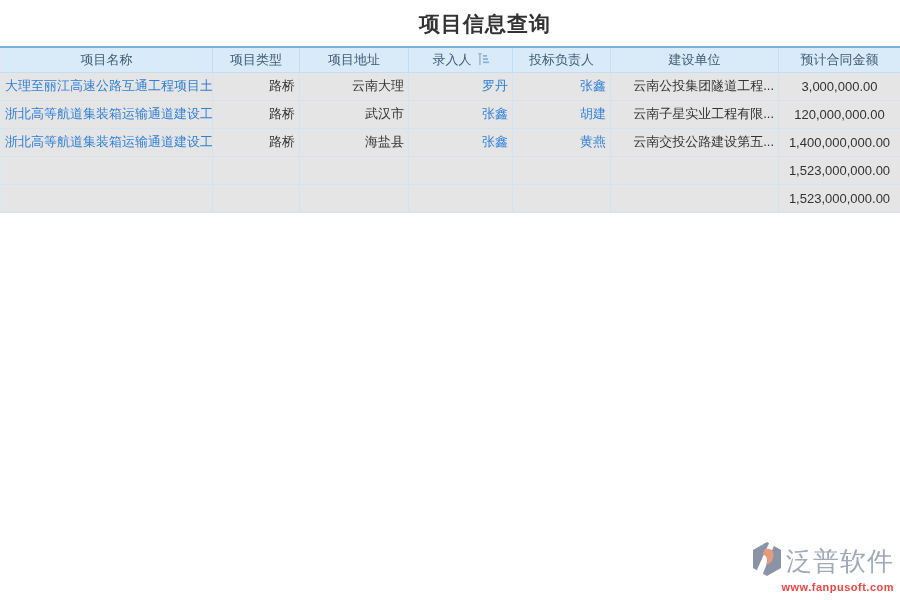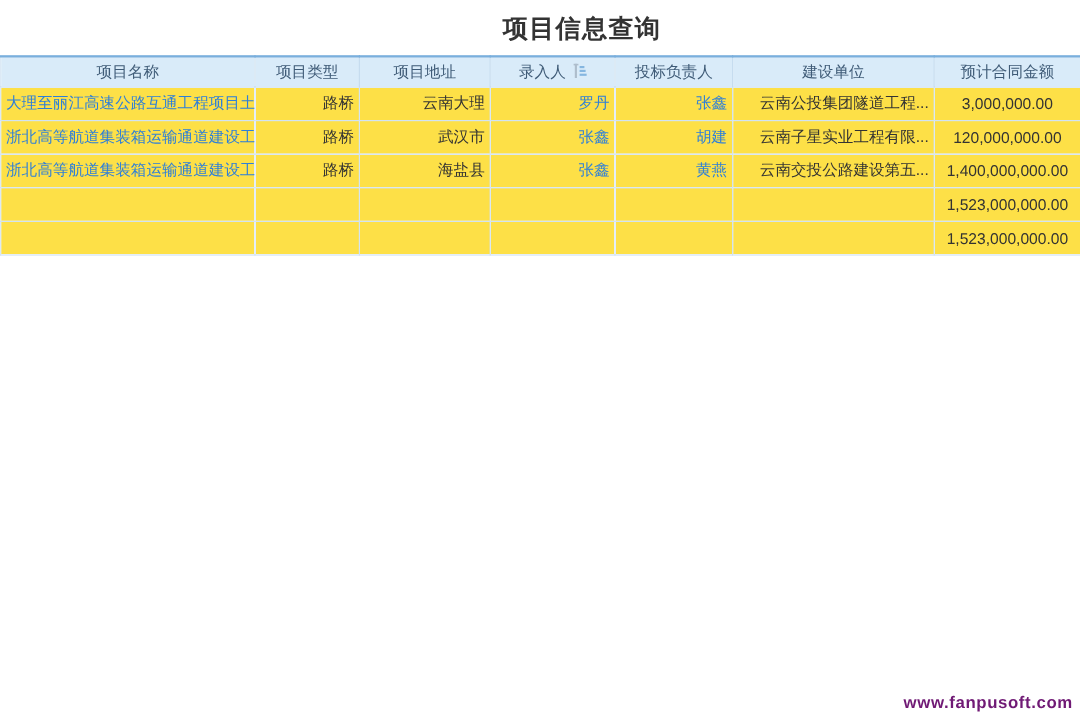--- a/index.html
+++ b/index.html
@@ -34,21 +34,21 @@
     font-weight: normal;
     height: 25px;
     border: 1px solid #c6dcef;
     text-align: center;
     padding: 0 2px;
     white-space: nowrap;
     overflow: hidden;
     cursor: pointer;
   }
   table.project-table td {
-    background: #fde047;
+    background: #e5e5e5;
     height: 28px;
     border: 1px solid #d2e3f2;
     color: #333333;
     padding: 0 4px;
     white-space: nowrap;
     overflow: hidden;
     vertical-align: middle;
   }
   table.project-table tr > *:first-child { border-left-color: #dce9f5; }
   table.project-table tr > *:last-child  { border-right-color: #dce9f5; }
@@ -82,23 +82,23 @@
   }
   .logo-mark { margin-right: 3px; }
   .logo-text {
     font-size: 26px;
     color: #a0aabb;
     letter-spacing: 1px;
     line-height: 1;
     font-weight: normal;
   }
   .logo-url {
-    font-size: 14px;
+    font-size: 11px;
     font-weight: bold;
-    color: #701a75;
+    color: #ef4444;
     letter-spacing: 0.5px;
     margin-top: 1px;
   }
 </style>
 </head>
 <body>
 
 <h1 class="page-title">项目信息查询</h1>
 
 <table class="project-table">
@@ -171,14 +171,24 @@
       <td class="col-address"></td>
       <td class="col-entered"></td>
       <td class="col-bid"></td>
       <td class="col-unit"></td>
       <td class="col-amount">1,523,000,000.00</td>
     </tr>
   </tbody>
 </table>
 
 <div class="footer-logo">
+  <div class="logo-row">
+    <span class="logo-mark">
+      <svg width="32" height="34" viewBox="0 0 32 34">
+        <polygon points="16,0 30,8 30,26 16,34 2,26 2,8" fill="#8a94a6"></polygon>
+        <polygon points="24,1 11,34 5,30 19,-1" fill="#ffffff"></polygon>
+        <path d="M14 7 Q23 5 22.5 14 Q22 21 15 23 Q18.5 15 11.5 12 Z" fill="#e59a7d"></path>
+      </svg>
+    </span>
+    <span class="logo-text">泛普软件</span>
+  </div>
   <div class="logo-url">www.fanpusoft.com</div>
 </div>
 
 </body></html>

